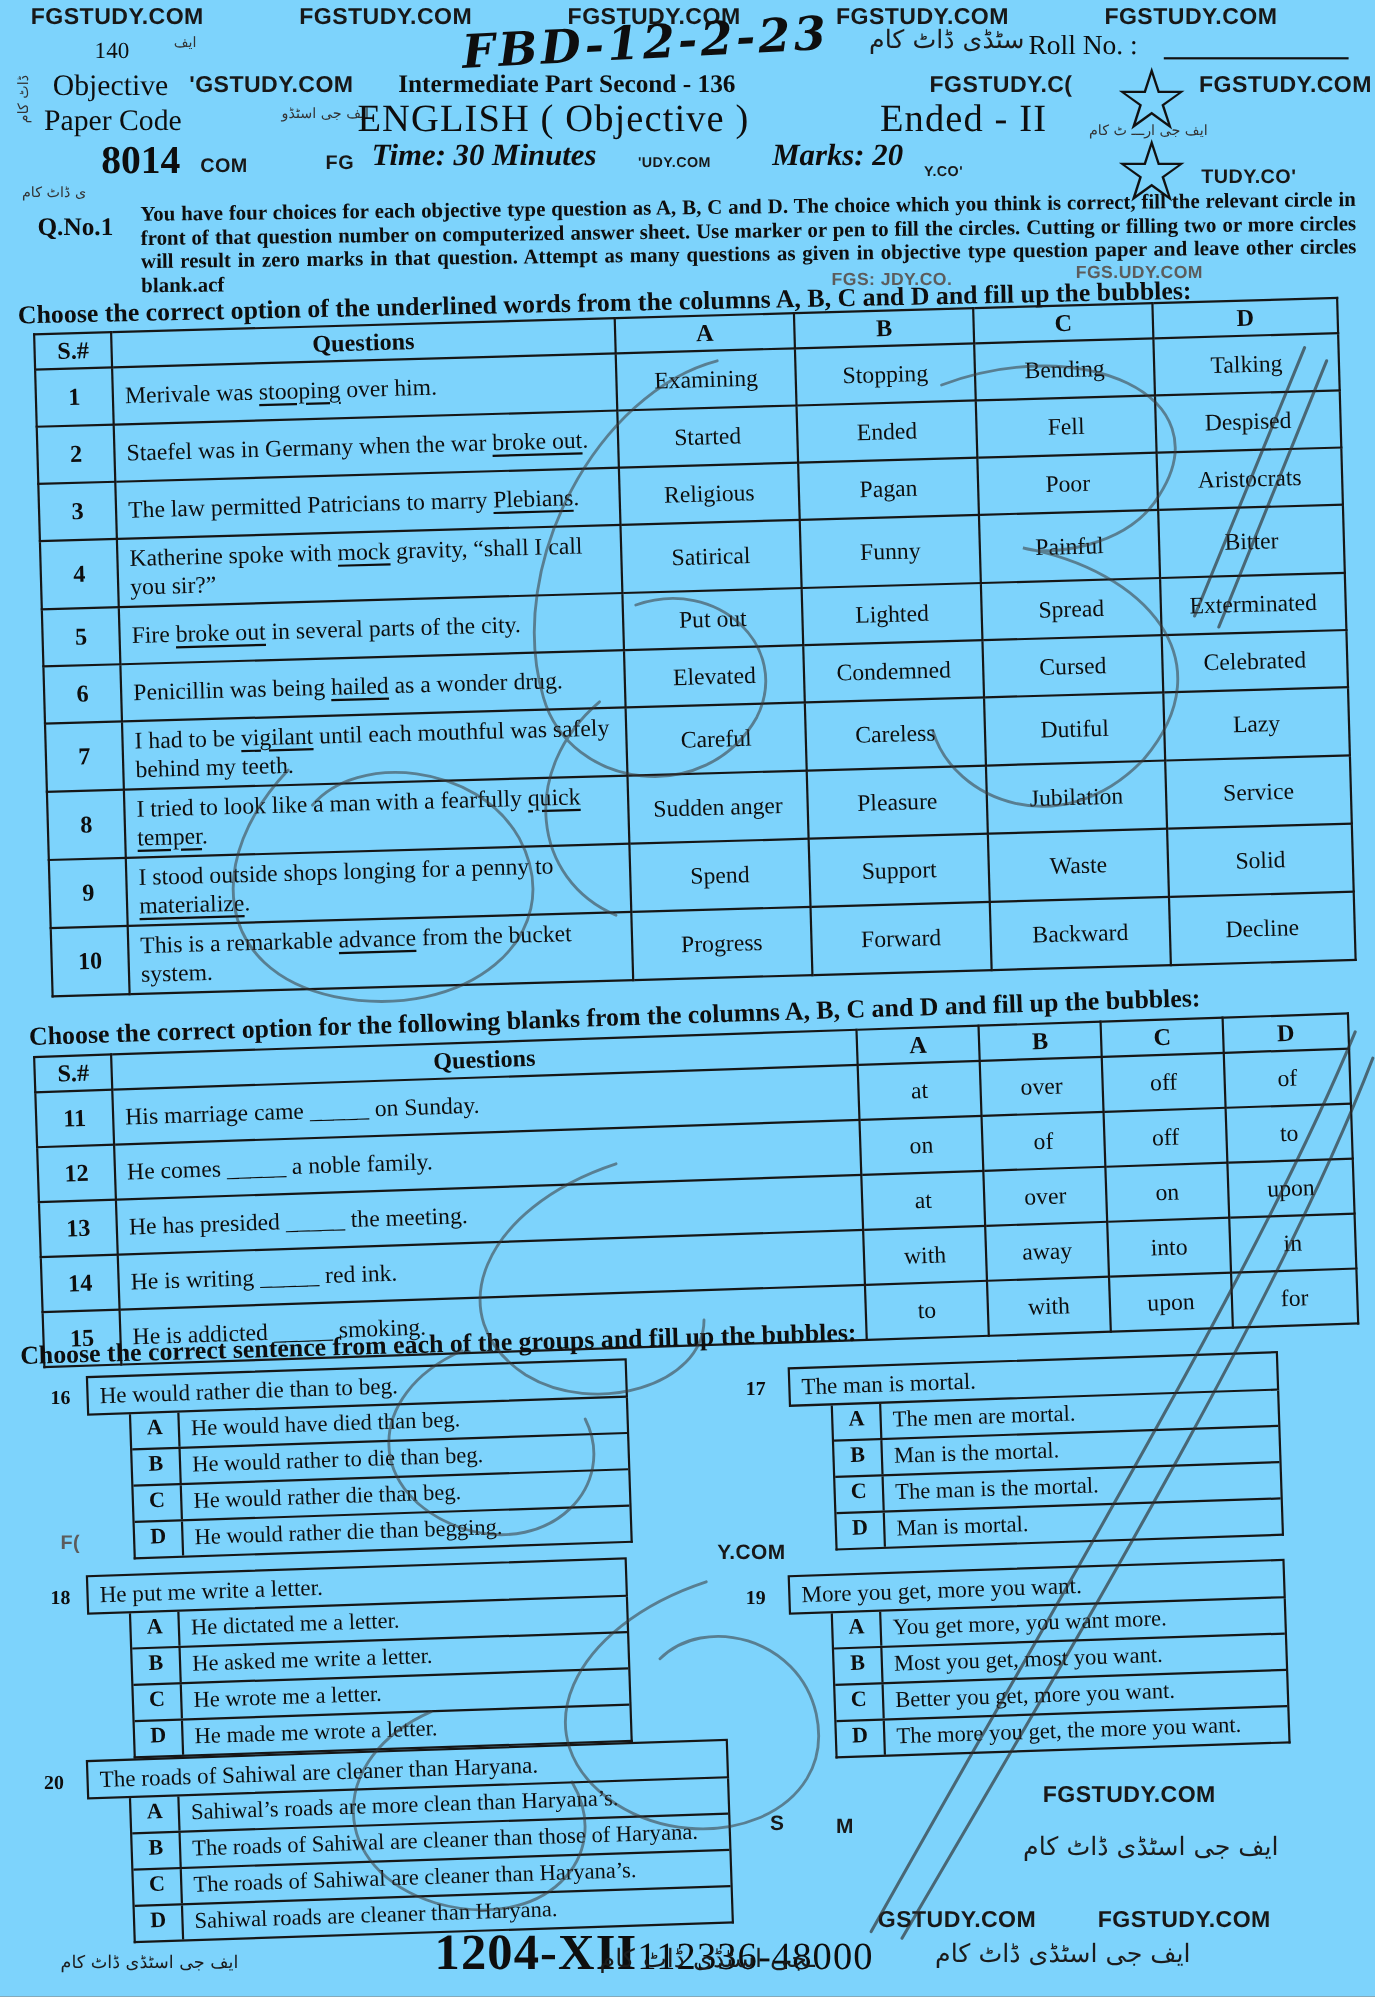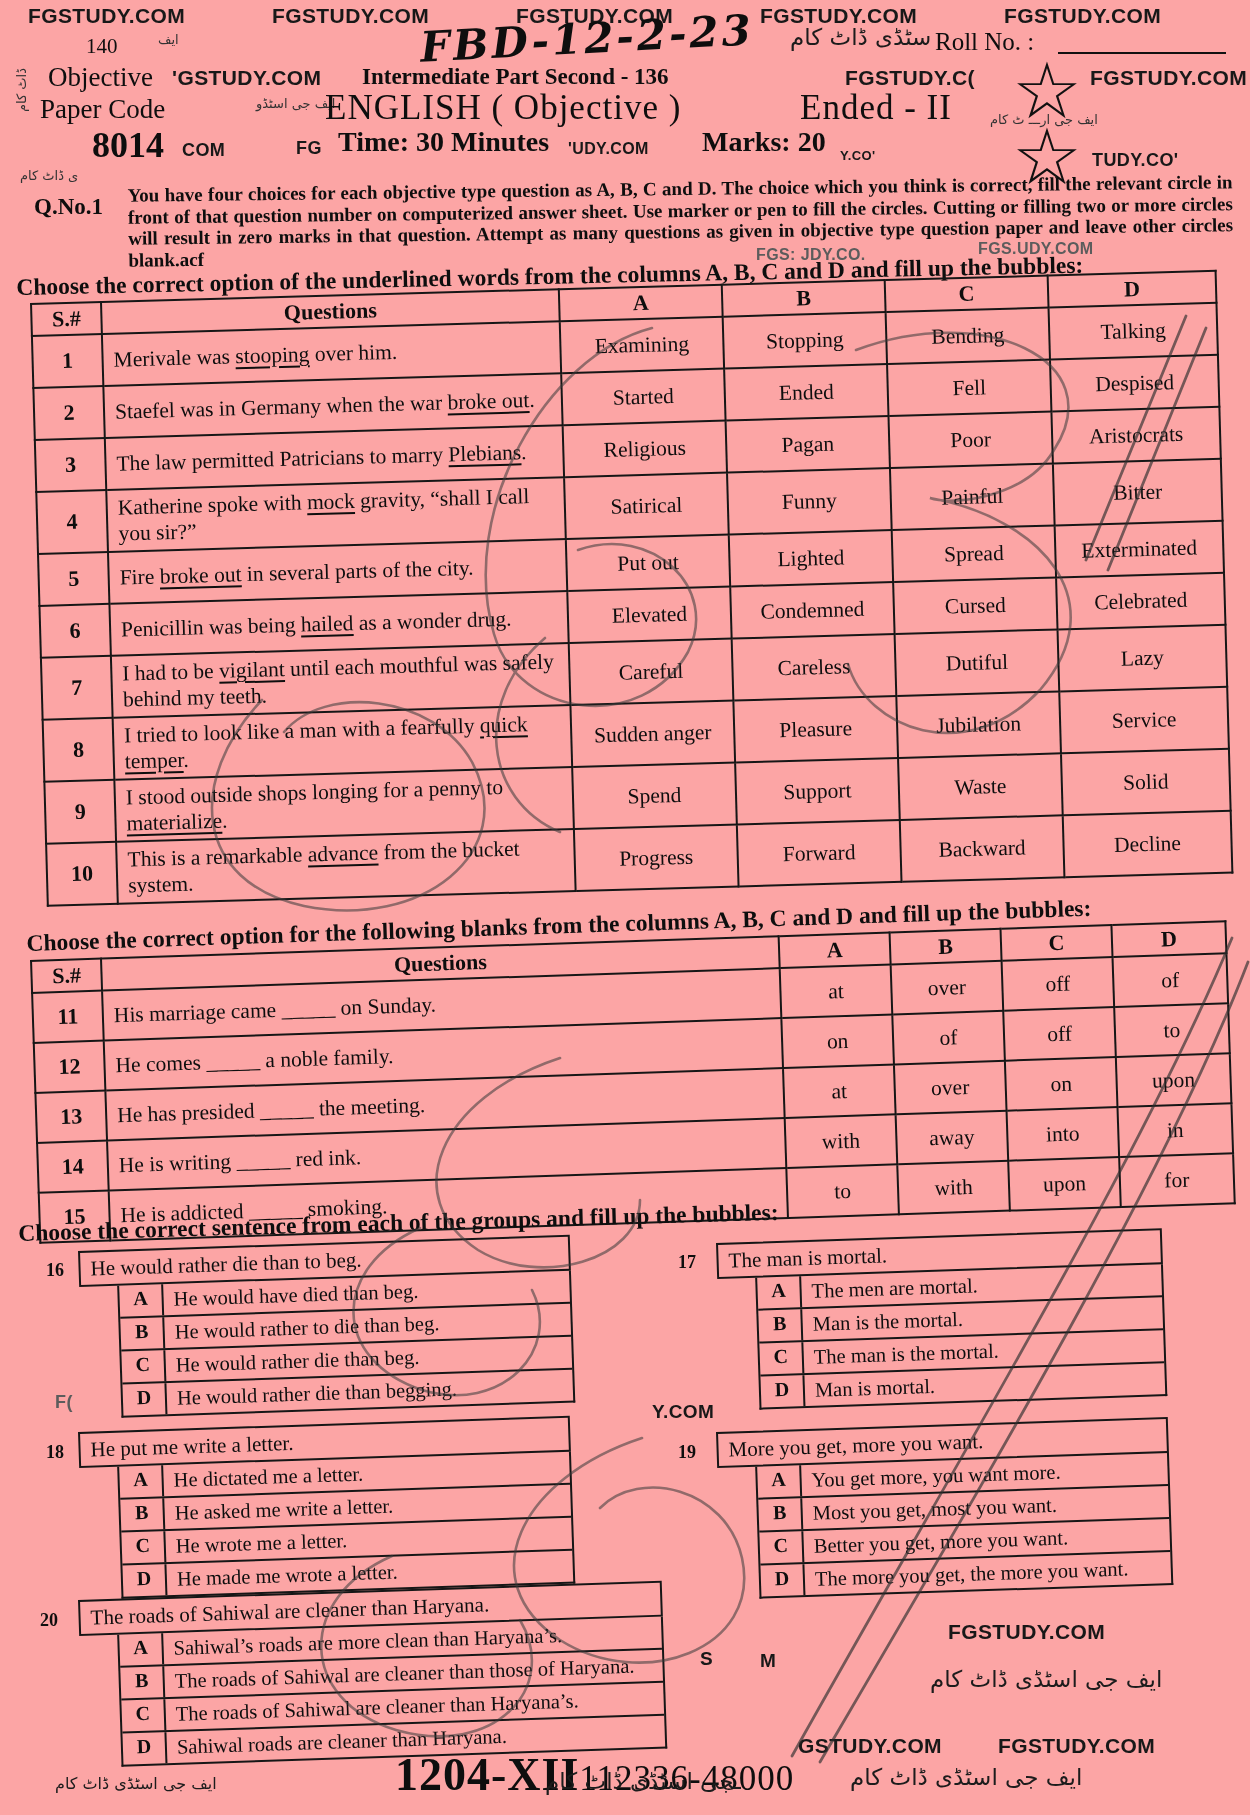--- a/index.html
+++ b/index.html
@@ -1,27 +1,27 @@
 <!DOCTYPE html>
 <html><head>
 <meta charset="utf-8">
 <style>
   html,body{margin:0;padding:0;background:#8a8a8a;}
-  .page{position:relative;width:1250px;height:1815px;margin:0 auto;background:#fca5a5;
+  .page{position:relative;width:1250px;height:1815px;margin:0 auto;background:#7dd3fc;
         font-family:"Liberation Serif",serif;color:#0e0e0e;overflow:hidden;}
   .abs{position:absolute;}
   .wm{font-family:"Liberation Sans",sans-serif;font-weight:bold;font-size:21px;letter-spacing:.4px;color:#181818;white-space:nowrap;}
   .wm.faint{color:#5c5c5c;font-size:16px;}
   .urdu{font-family:"DejaVu Sans",sans-serif;font-size:23px;color:#1c1c1c;direction:rtl;white-space:nowrap;}
   .urdu.sm{font-size:13px;color:#333;}
   .hw{font-family:"DejaVu Serif",serif;font-style:italic;font-weight:bold;font-size:42px;letter-spacing:3px;transform:rotate(-3deg);white-space:nowrap;}
   .star{font-family:"DejaVu Sans",sans-serif;font-size:78px;line-height:1;color:#111;}
   .hlabel{font-size:27px;}
   .title{font-size:35px;letter-spacing:1px;white-space:nowrap;}
-  .tmbold{font-weight:bold;font-size:28px;white-space:nowrap;}
+  .tmbold{font-weight:bold;font-size:28px;white-space:nowrap;font-style:italic;}
   .code{font-weight:bold;font-size:36px;margin-left:40px;}
   .inst{font-weight:bold;font-size:19px;line-height:21.5px;text-align:justify;transform:rotate(-.7deg);}
   .qno{font-weight:bold;font-size:23px;}
   .sechead{font-weight:bold;font-size:23.5px;white-space:nowrap;}
   table{border-collapse:collapse;background:transparent;}
   td,th{border:2.4px solid #161616;}
   th{font-size:22px;padding:2px 4px;}
   .sn{text-align:center;font-weight:bold;font-size:22px;}
   .qcell{padding:4px 10px;font-size:21.5px;line-height:26px;}
   .qcell u{text-decoration-thickness:2px;text-underline-offset:4px;}
@@ -73,21 +73,21 @@
   <span class="abs hlabel" style="left:40px;top:94px">Paper Code</span>
   <span class="abs urdu sm" style="left:256px;top:96px">ایف جی اسٹڈو</span>
   <span class="abs title" style="left:325px;top:88px">ENGLISH  ( Objective )</span>
   <span class="abs title" style="left:800px;top:88px">Ended - II</span>
   <span class="abs urdu sm" style="left:990px;top:112px">ایف جی ارـــ ٹ کام</span>
 
   <span class="abs code" style="left:52px;top:124px">8014</span>
   <span class="abs wm" style="left:182px;top:140px;font-size:18px">COM</span>
   <span class="abs wm" style="left:296px;top:138px;font-size:18px">FG</span>
   <span class="abs tmbold" style="left:338px;top:126px">Time: 30 Minutes</span>
-  <span class="abs wm" style="left:568px;top:140px;font-size:16px">'UDY.COM</span>
+  <span class="abs wm" style="left:580px;top:140px;font-size:13px">'UDY.COM</span>
   <span class="abs tmbold" style="left:702px;top:126px">Marks: 20</span>
   <span class="abs wm" style="left:840px;top:148px;font-size:13px">Y.CO'</span>
   <span class="abs star" style="left:1012px;top:118px">☆</span>
   <span class="abs wm" style="left:1092px;top:150px;font-size:18px">TUDY.CO'</span>
 
   <span class="abs urdu sm" style="left:20px;top:168px">ی ڈاٹ کام</span>
   <span class="abs qno" style="left:34px;top:194px">Q.No.1</span>
   <div class="abs inst" style="left:128px;top:178px;width:1105px">You have four choices for each objective type question as A, B, C and D.  The choice which you think is correct, fill the relevant circle in front of that question number on computerized answer sheet.  Use marker or pen to fill the circles.  Cutting or filling two or more circles will result in zero marks in that question.  Attempt as many questions as given in objective type question paper and leave other circles blank.acf</div>
   <span class="abs wm faint" style="left:756px;top:246px">FGS: JDY.CO.</span>
   <span class="abs wm faint" style="left:978px;top:240px">FGS.UDY.COM</span>

